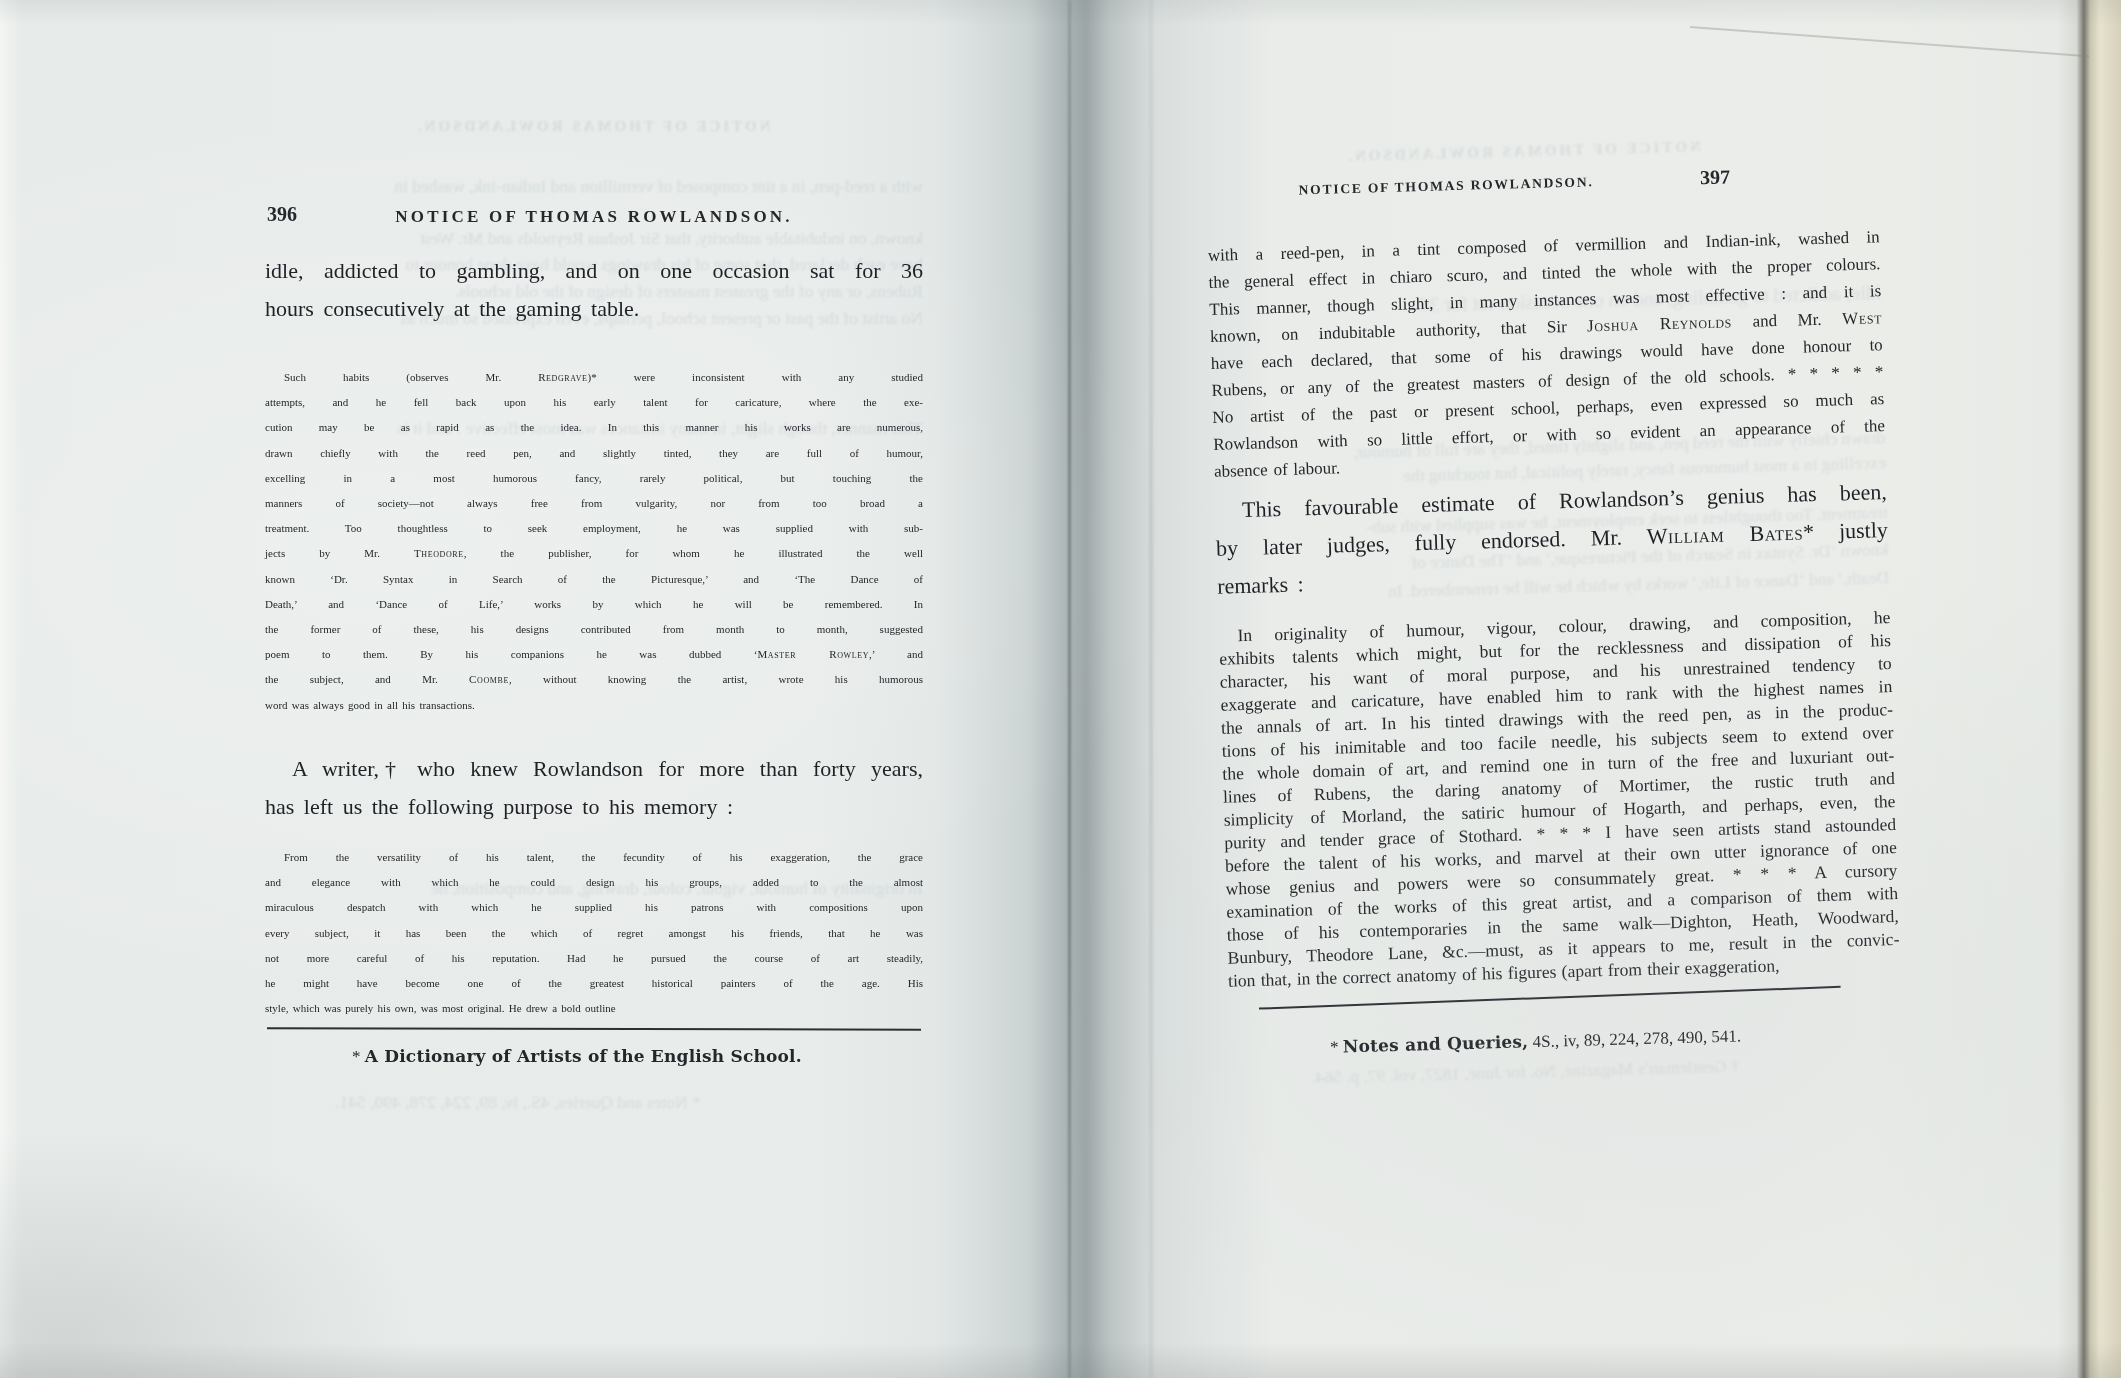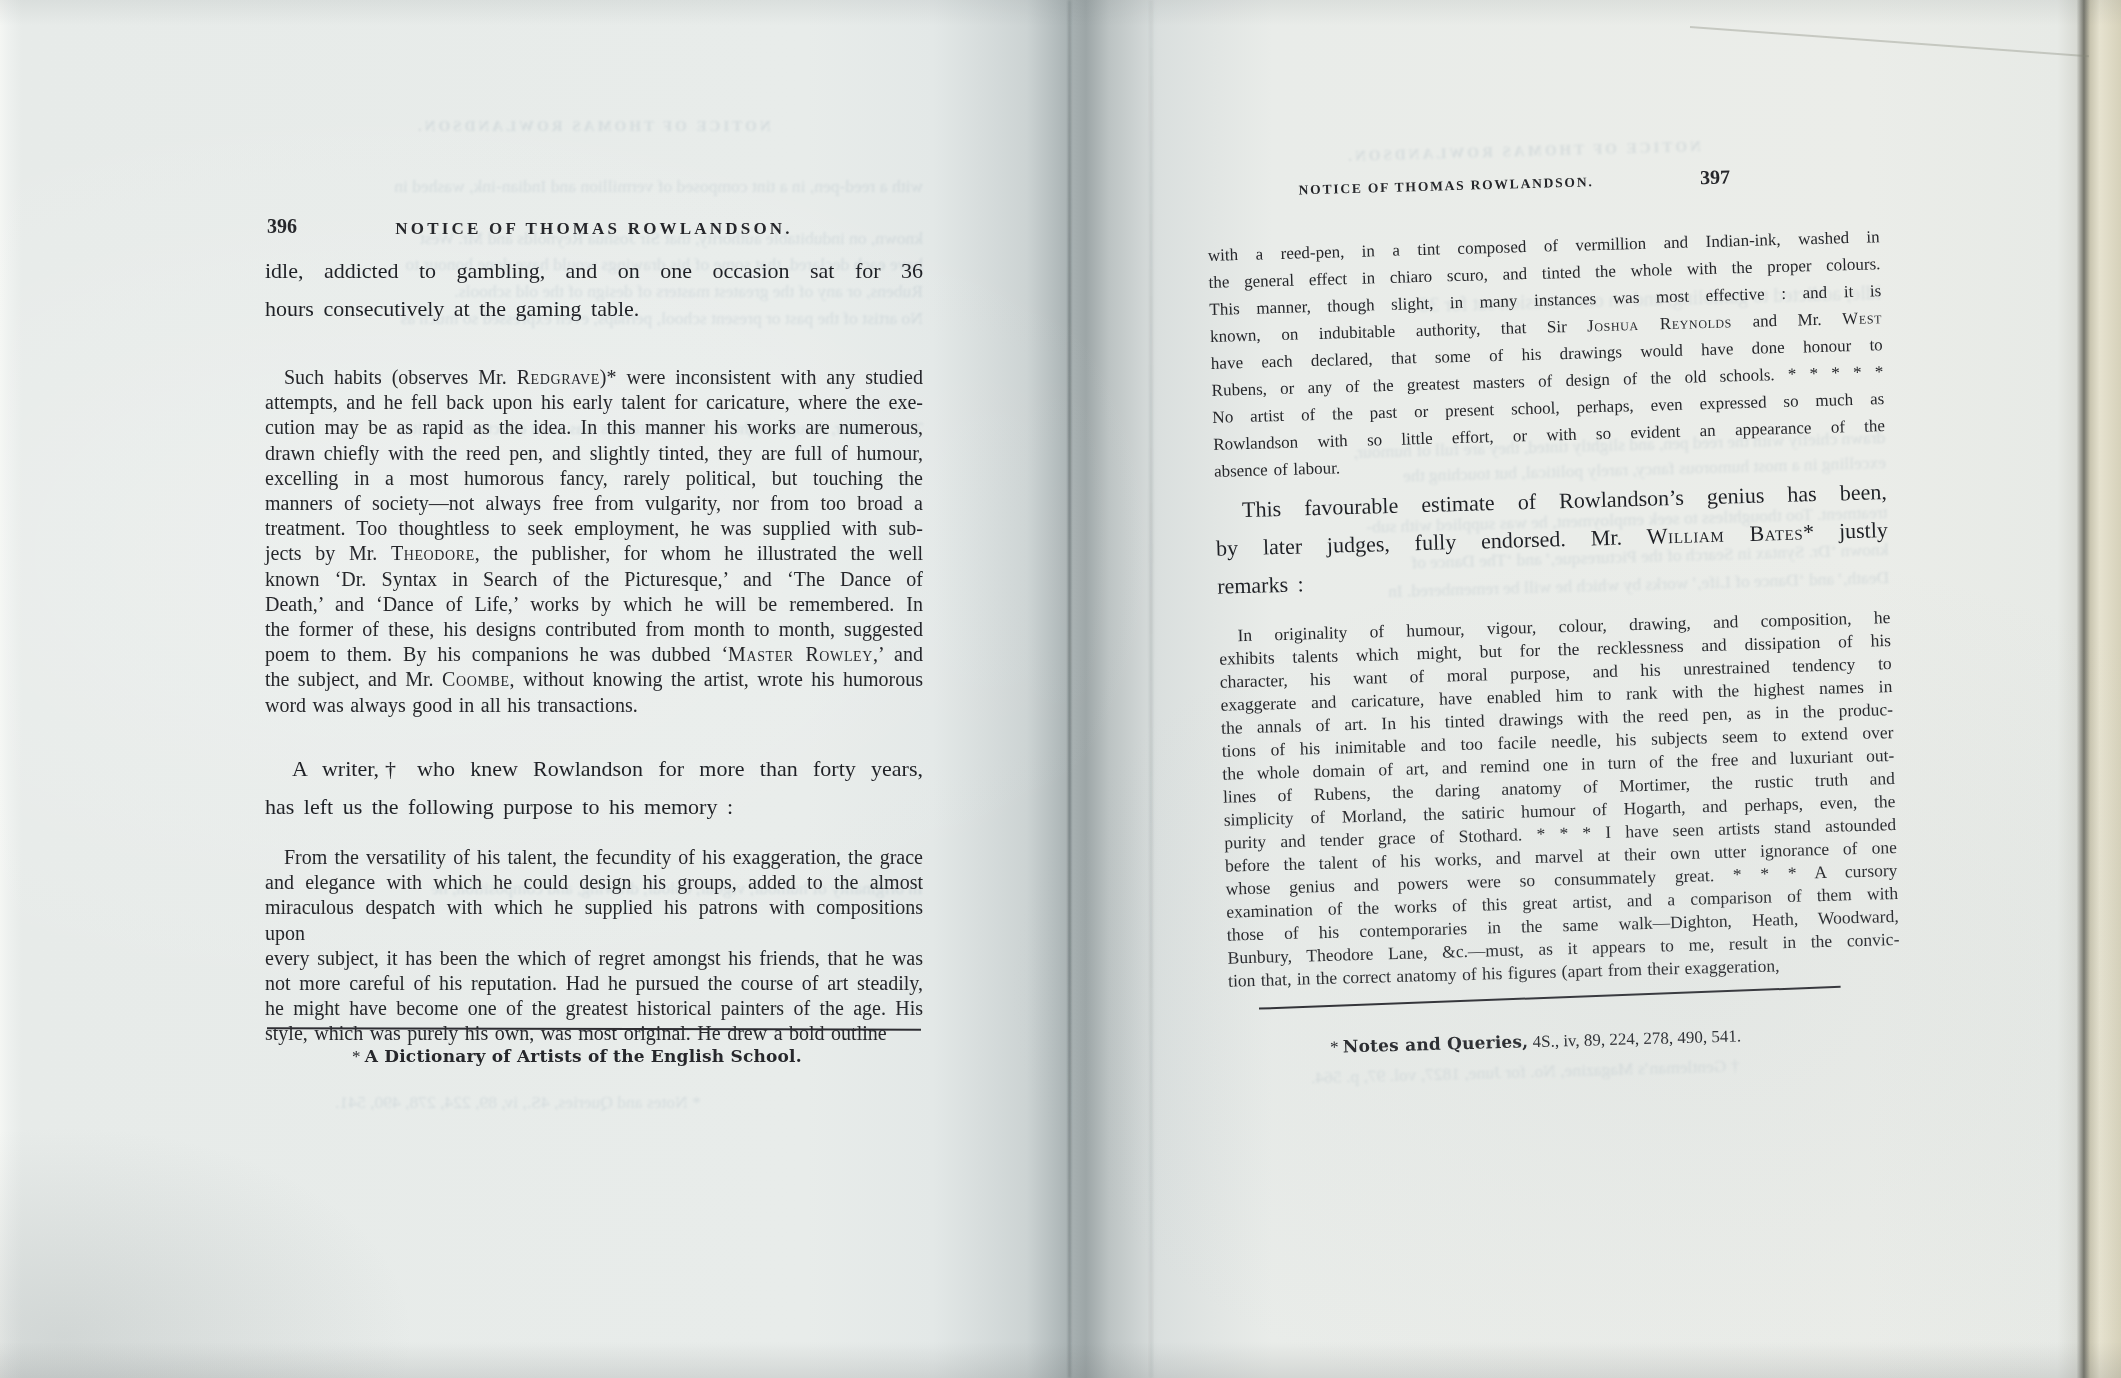--- a/index.html
+++ b/index.html
@@ -24,30 +24,30 @@
     transform-origin:left center;background:rgba(130,132,118,.35);filter:blur(.7px);}
 
   .page{position:absolute;top:0;height:1378px;color:#26272b;
     font-family:"Liberation Serif","DejaVu Serif",serif;}
   .page.left{left:265px;width:658px;}
   .page.right{left:1205px;width:672px;transform:rotate(-1.6deg);transform-origin:0px 150px;}
 
   .block{position:absolute;left:0;width:100%;z-index:2;}
   .line{text-align:justify;text-align-last:justify;}
   .line.last{text-align-last:left;}
-  .small{font-size:20px;line-height:25.2px;word-spacing:1.5px;}
+  .small{font-size:11px;line-height:25.2px;word-spacing:1.5px;}
   .big{font-size:22px;line-height:38px;word-spacing:4px;color:#1f2126;}
   .ind.small .line:first-child{text-indent:19px;}
   .ind.big .line:first-child{text-indent:27px;}
   .sc{font-variant-caps:small-caps;letter-spacing:.6px;}
   .bl{font-family:"DejaVu Serif",serif;font-weight:bold;letter-spacing:.2px;}
 
   .rh .folio{position:absolute;top:0;font-size:20px;font-weight:bold;}
   .rh .title{position:absolute;font-weight:bold;white-space:nowrap;}
-  .l-rh{top:215px;height:30px;}
+  .l-rh{top:203px;height:30px;}
   .l-rh .folio{left:2px;}
   .l-rh .title{left:50%;transform:translateX(-50%);top:4px;font-size:17px;letter-spacing:3.2px;}
   .l-intro{top:252px;}
   .l-q1{top:365px;}
   .l-writer{top:750px;}
   .l-q2{top:845px;}
   .rule{position:absolute;height:2px;background:#2e2e33;z-index:2;}
   .l-rule{top:1028px;left:2px;width:654px;transform:rotate(.12deg);}
   .fnote{font-size:17px;line-height:28px;}
   .fnote .line{text-align:left;text-align-last:left;}

